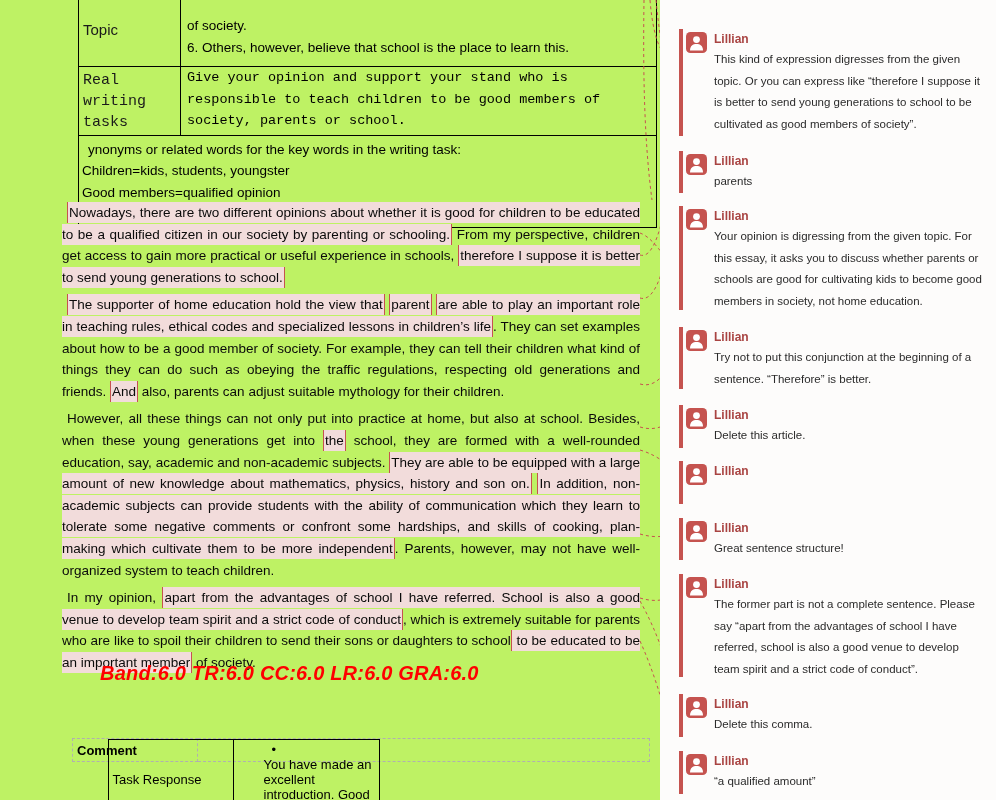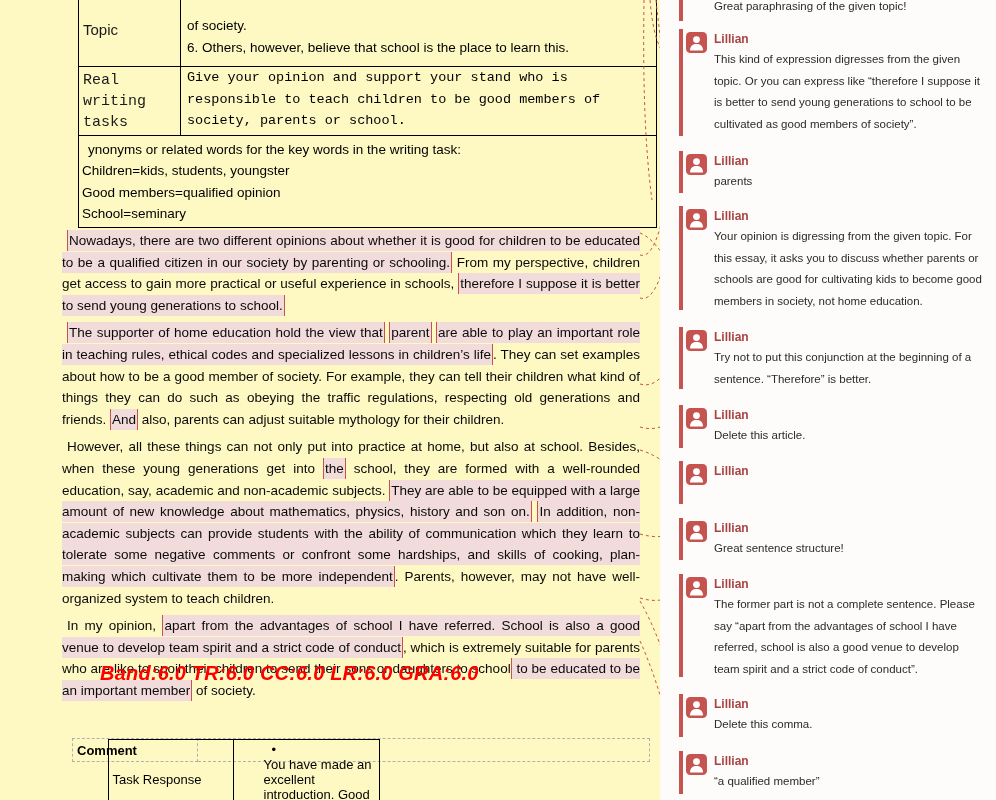--- a/index.html
+++ b/index.html
@@ -1,33 +1,33 @@
 <!DOCTYPE html>
 <html><head>
 <meta charset="utf-8">
 <style>
   * { margin:0; padding:0; box-sizing:border-box; }
   html,body { width:996px; height:800px; background:#fff; overflow:hidden;
               font-family:"Liberation Sans","DejaVu Sans",sans-serif; color:#000; }
   #page { position:relative; width:996px; height:800px; background:#fff; }
 
   
-  #doc { position:absolute; left:0; top:0; width:660px; height:800px; background:#fef9c3; }
+  #doc { position:absolute; left:0; top:0; width:660px; height:800px; background:#bef264; }
 
   table.tasktbl { position:absolute; left:78px; top:-60px; width:579px; border-collapse:collapse; }
   table.tasktbl td { border:1.5px solid #000; vertical-align:bottom; }
   td.lblcell { width:102px; font-size:15px; line-height:21px; padding:0 2px 26px 4px; color:#1a1a1a; }
   td.cntcell { font-size:13.5px; line-height:21.5px; padding:0 4px 8px 6px; }
   tr.r1 td { height:126px; }
   tr.r2 td { height:44px; padding-bottom:3px;font-family:Liberation Mono, monospace; }
   tr.r2 td.lblcell { padding-bottom:2px; }
   td.syncell { height:92px; vertical-align:top; font-size:13.5px; line-height:21.5px; padding:3px 4px 2px 3px; }
   td.syncell .syn0 { padding-left:6px; }
 
-  #essay { position:absolute; left:62px; top:202px; width:578px;margin-top:28px; }
+  #essay { position:absolute; left:62px; top:202px; width:578px; }
   .essay-par { font-size:13.5px; line-height:21.6px; text-align:justify; text-indent:5px; margin-bottom:6px; color:#0a0a0a; }
   .hl { background:#F2DCDB; border-left:1px solid #C5534F; border-right:1px solid #C5534F; padding:3px 1px; }
 
   #band { position:absolute; left:100px; top:662px; font-size:20px; font-weight:bold; font-style:italic; color:#FF0000; letter-spacing:0.2px; }
 
   table.cmttbl { position:absolute; left:72px; top:738px; width:578px; border-collapse:collapse; font-size:13px; }
   table.cmttbl td { padding:2px 4px; }
   tr.chead td { border:1px dashed #b0b0b0; height:23px; font-weight:bold; }
   tr.cbody td { border:1.5px solid #000; height:24px; }
   td.c1 { width:125px; }
@@ -117,28 +117,20 @@
       <path d="M640,427 C660,433 672,420 677,418"></path>
       <path d="M640,450 C660,456 672,468 677,475"></path>
       <path d="M640,534 C660,540 672,534 677,532"></path>
       <path d="M640,598 C660,604 672,598 677,590"></path>
       <path d="M640,601 C662,640 672,680 677,706"></path>
       <path d="M640,641 C662,690 672,740 677,763"></path>
     </g>
   </svg>
 
   <div id="comments">
-      <div class="comment partial" style="top: 0px; height: 21px;">
-      <div class="cbar" style="height: 21px;"></div>
-
-      <div class="cbody">
-
-        <div class="ctext">Great paraphrasing of the given topic!</div>
-      </div>
-    </div>
       <div class="comment" style="top: 29px; height: 107px;">
       <div class="cbar" style="height: 107px;"></div>
       <div class="cavatar">
         <svg viewBox="0 0 24 24" width="21" height="21" xmlns="http://www.w3.org/2000/svg">
           <rect x="0" y="0" width="24" height="24" rx="5" fill="#C5534F"></rect>
           <circle cx="12" cy="8.7" r="3.9" fill="#ffffff"></circle>
           <path d="M4.6,21 C4.6,15.6 8,13.6 12,13.6 C16,13.6 19.4,15.6 19.4,21 Z" fill="#ffffff"></path>
         </svg>
       </div>
       <div class="cbody">
@@ -261,18 +253,18 @@
       <div class="cbar" style="height: 43px;"></div>
       <div class="cavatar">
         <svg viewBox="0 0 24 24" width="21" height="21" xmlns="http://www.w3.org/2000/svg">
           <rect x="0" y="0" width="24" height="24" rx="5" fill="#C5534F"></rect>
           <circle cx="12" cy="8.7" r="3.9" fill="#ffffff"></circle>
           <path d="M4.6,21 C4.6,15.6 8,13.6 12,13.6 C16,13.6 19.4,15.6 19.4,21 Z" fill="#ffffff"></path>
         </svg>
       </div>
       <div class="cbody">
         <div class="cname">Lillian</div>
-        <div class="ctext">“a qualified member”</div>
+        <div class="ctext">“a qualified amount”</div>
       </div>
     </div>
     </div>
 
 </div>
 
 </body></html>

